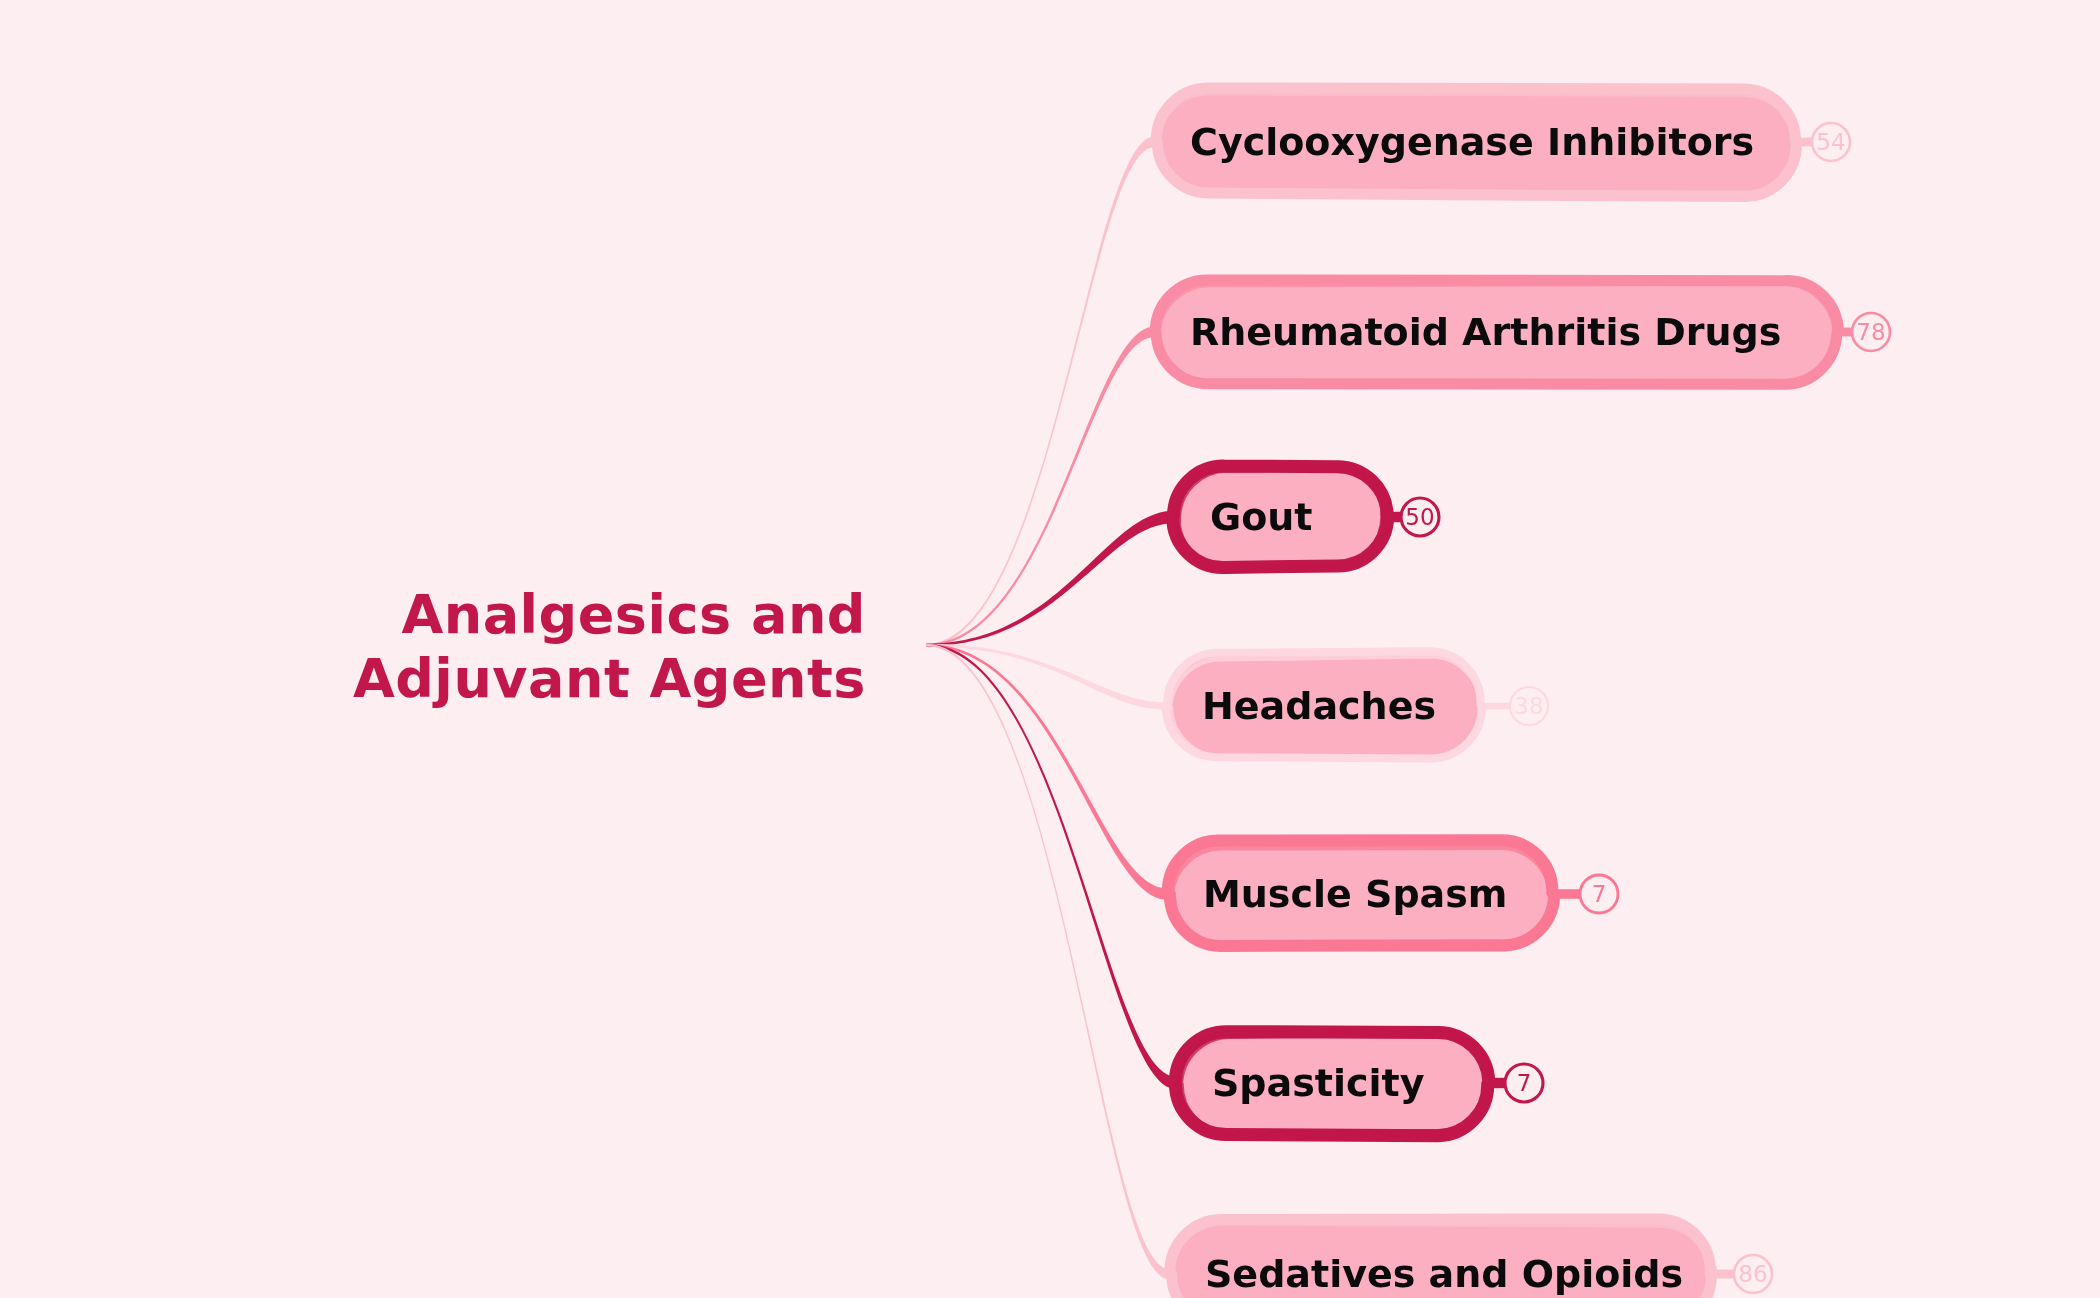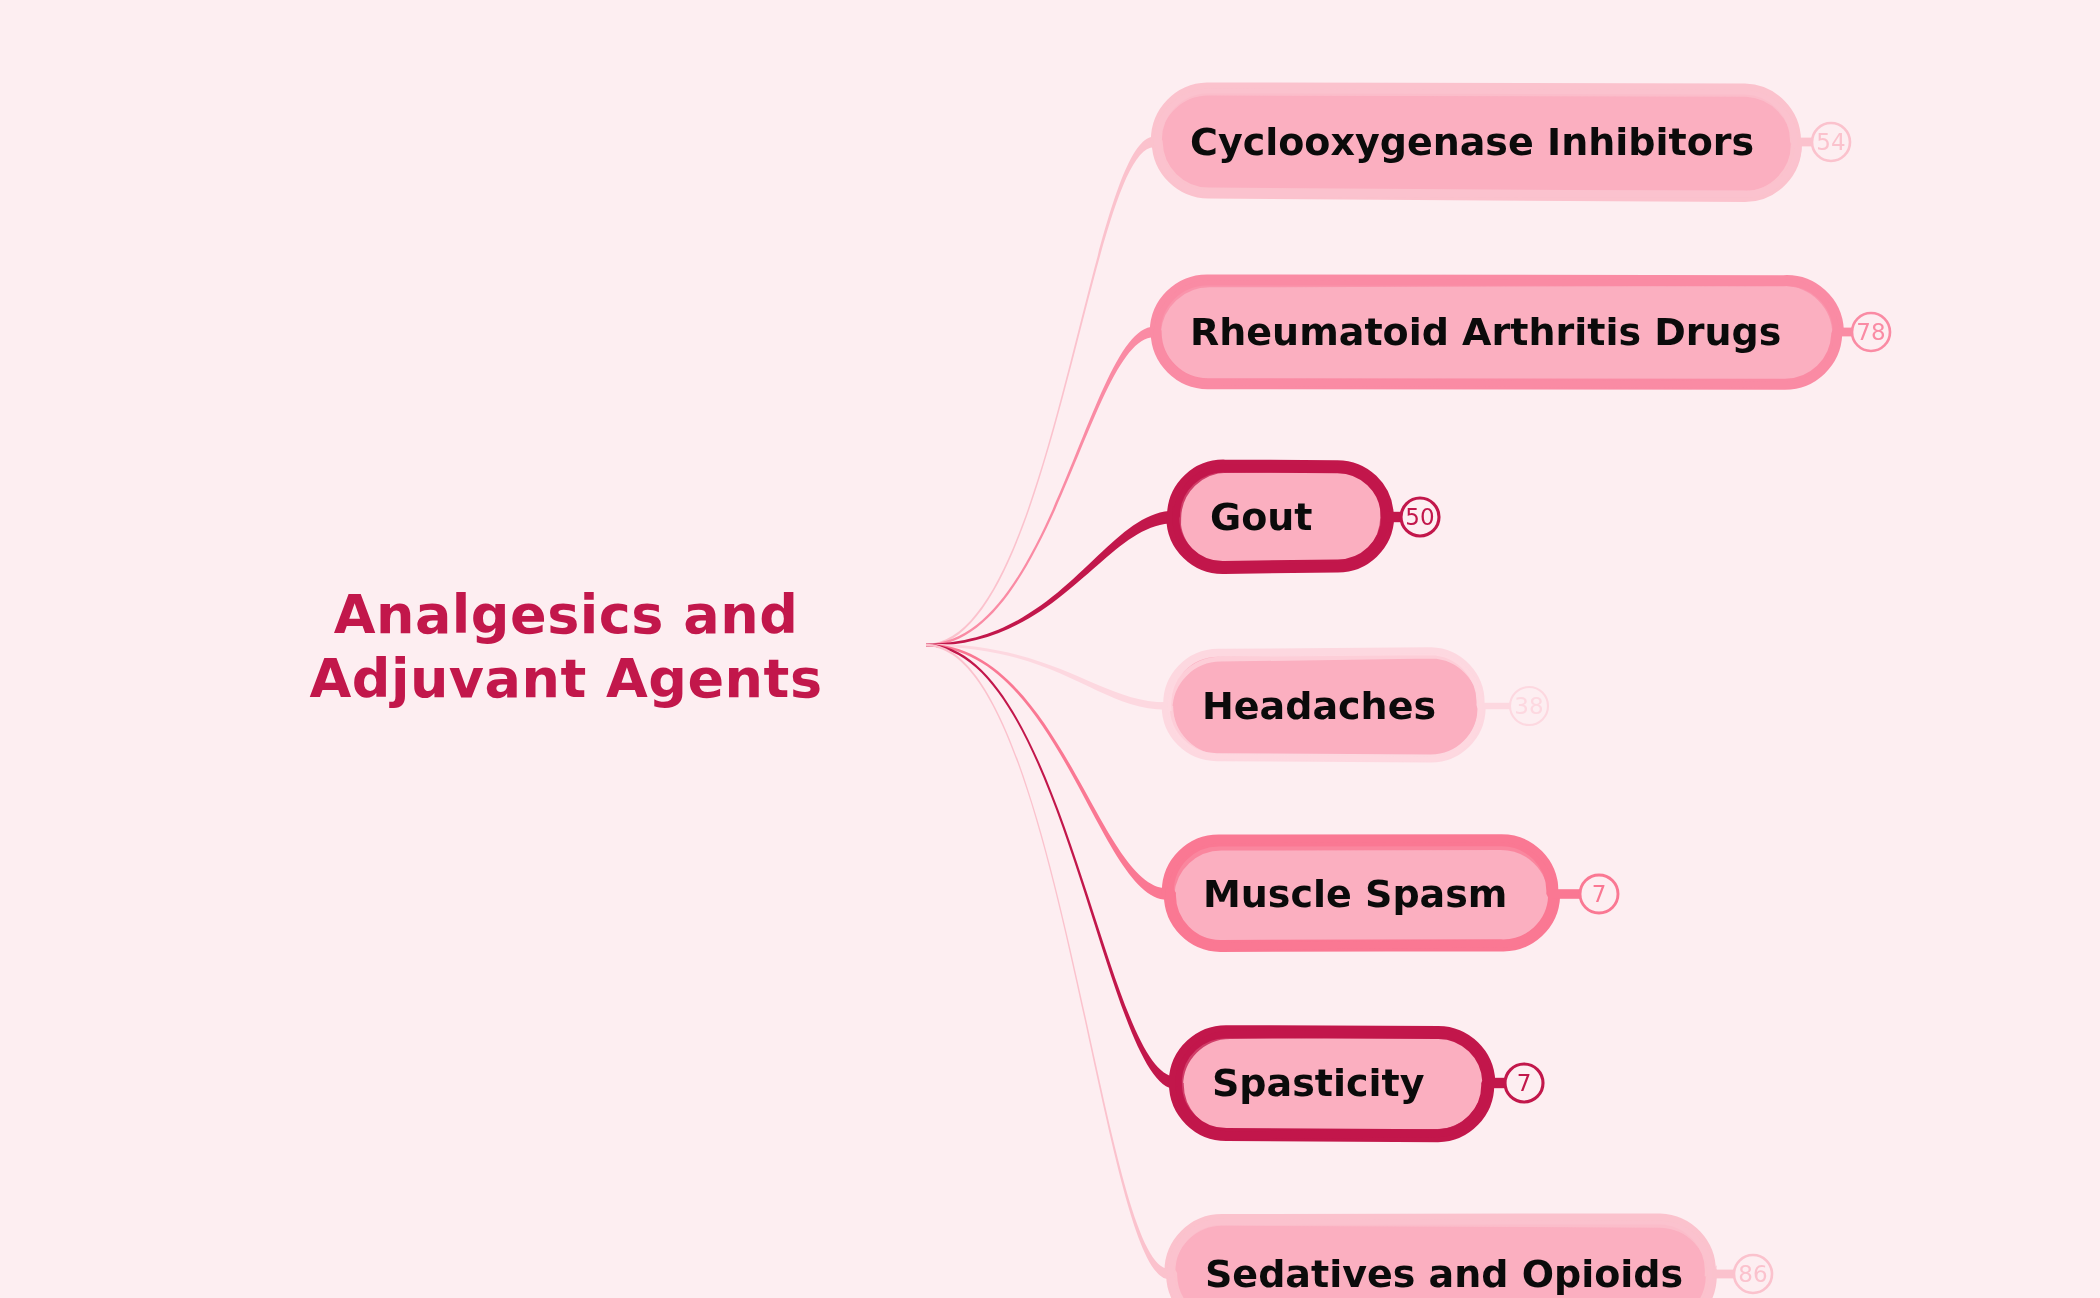--- a/index.html
+++ b/index.html
@@ -22,21 +22,21 @@
     height: 1298px;
   }
   .mindmap-svg {
     position: absolute;
     top: 0; left: 0;
     width: 2100px;
     height: 1298px;
   }
   .root-title {
     position: absolute;
-    text-align: center;
+    text-align: right;
     font-family: "DejaVu Sans", sans-serif;
     font-weight: bold;
     font-size: 54px;
     line-height: 1.18;
     color: #c2174b;
     letter-spacing: 0.5px;
     white-space: pre-line;
   }
   .node-label {
     font-family: "DejaVu Sans", sans-serif;

